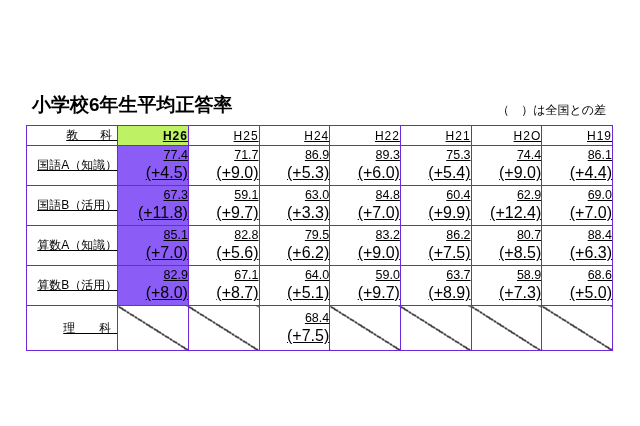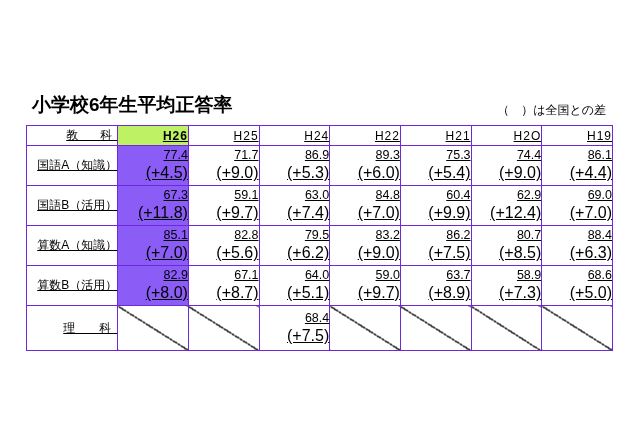--- a/index.html
+++ b/index.html
@@ -192,21 +192,21 @@
         <td class="val highlight">
           <span class="main">67.3</span>
           <span class="delta">(+11.8)</span>
         </td>
         <td class="val">
           <span class="main">59.1</span>
           <span class="delta">(+9.7)</span>
         </td>
         <td class="val">
           <span class="main">63.0</span>
-          <span class="delta">(+7.4)</span>
+          <span class="delta">(+3.3)</span>
         </td>
         <td class="val">
           <span class="main">84.8</span>
           <span class="delta">(+7.0)</span>
         </td>
         <td class="val">
           <span class="main">60.4</span>
           <span class="delta">(+9.9)</span>
         </td>
         <td class="val">

